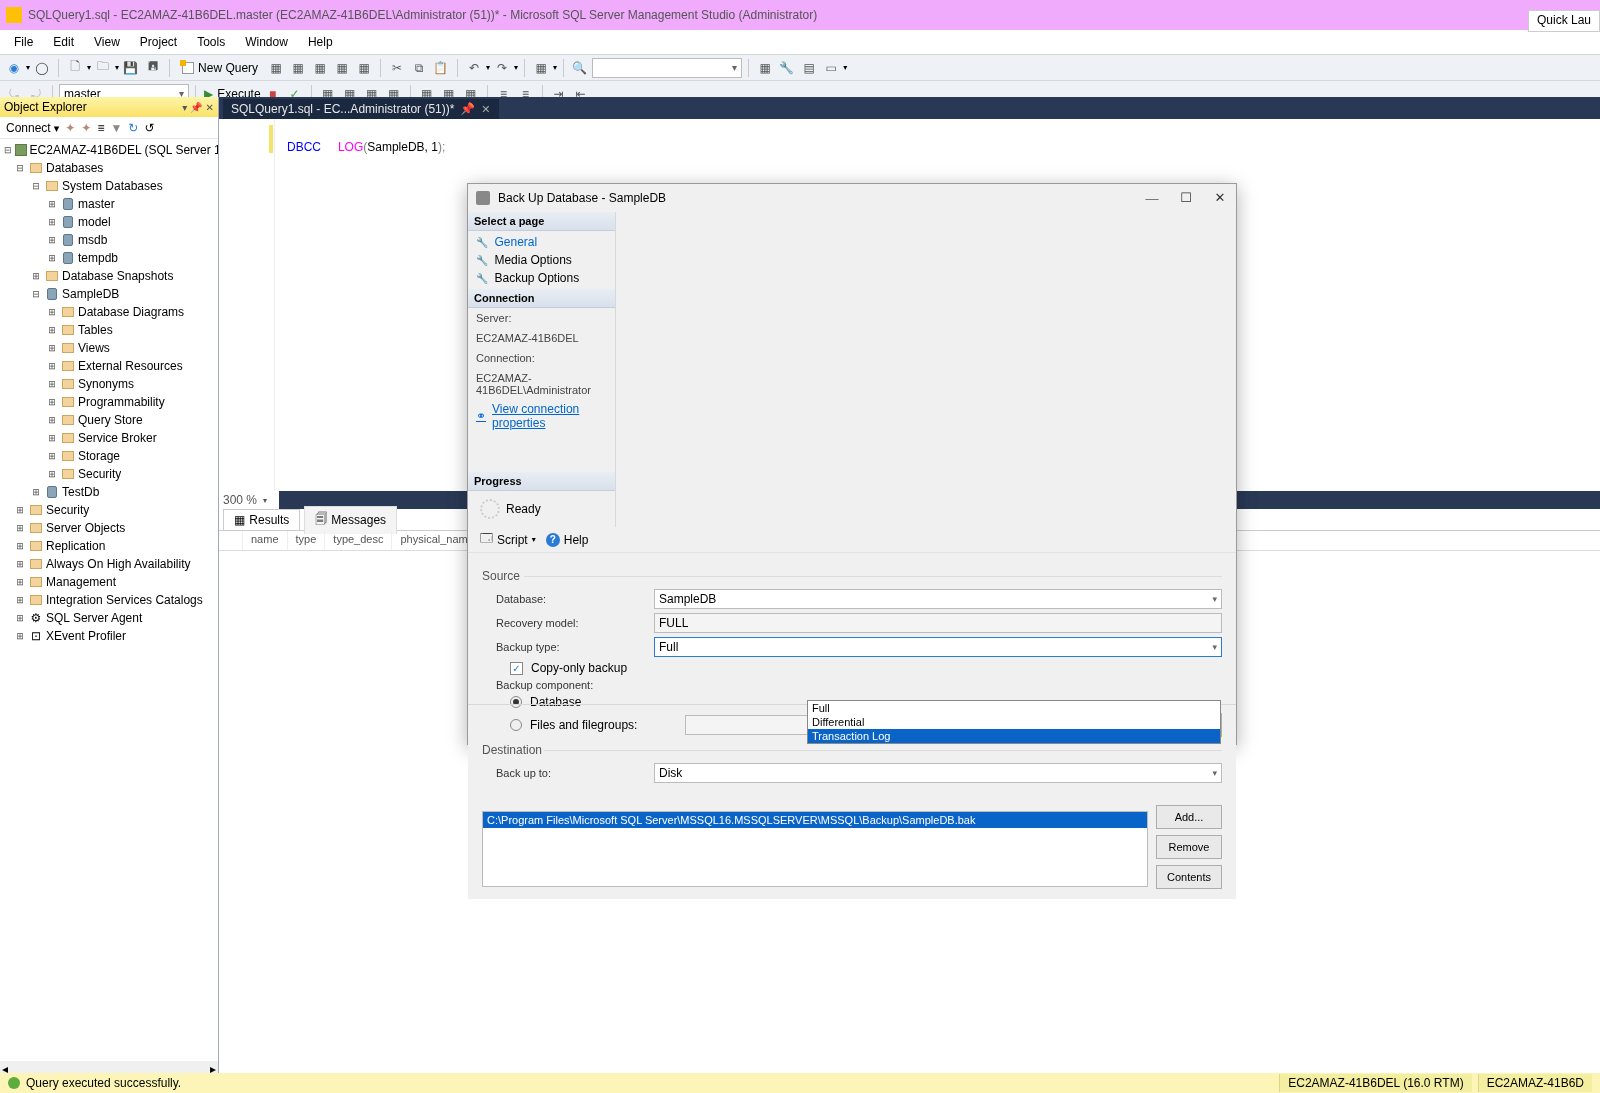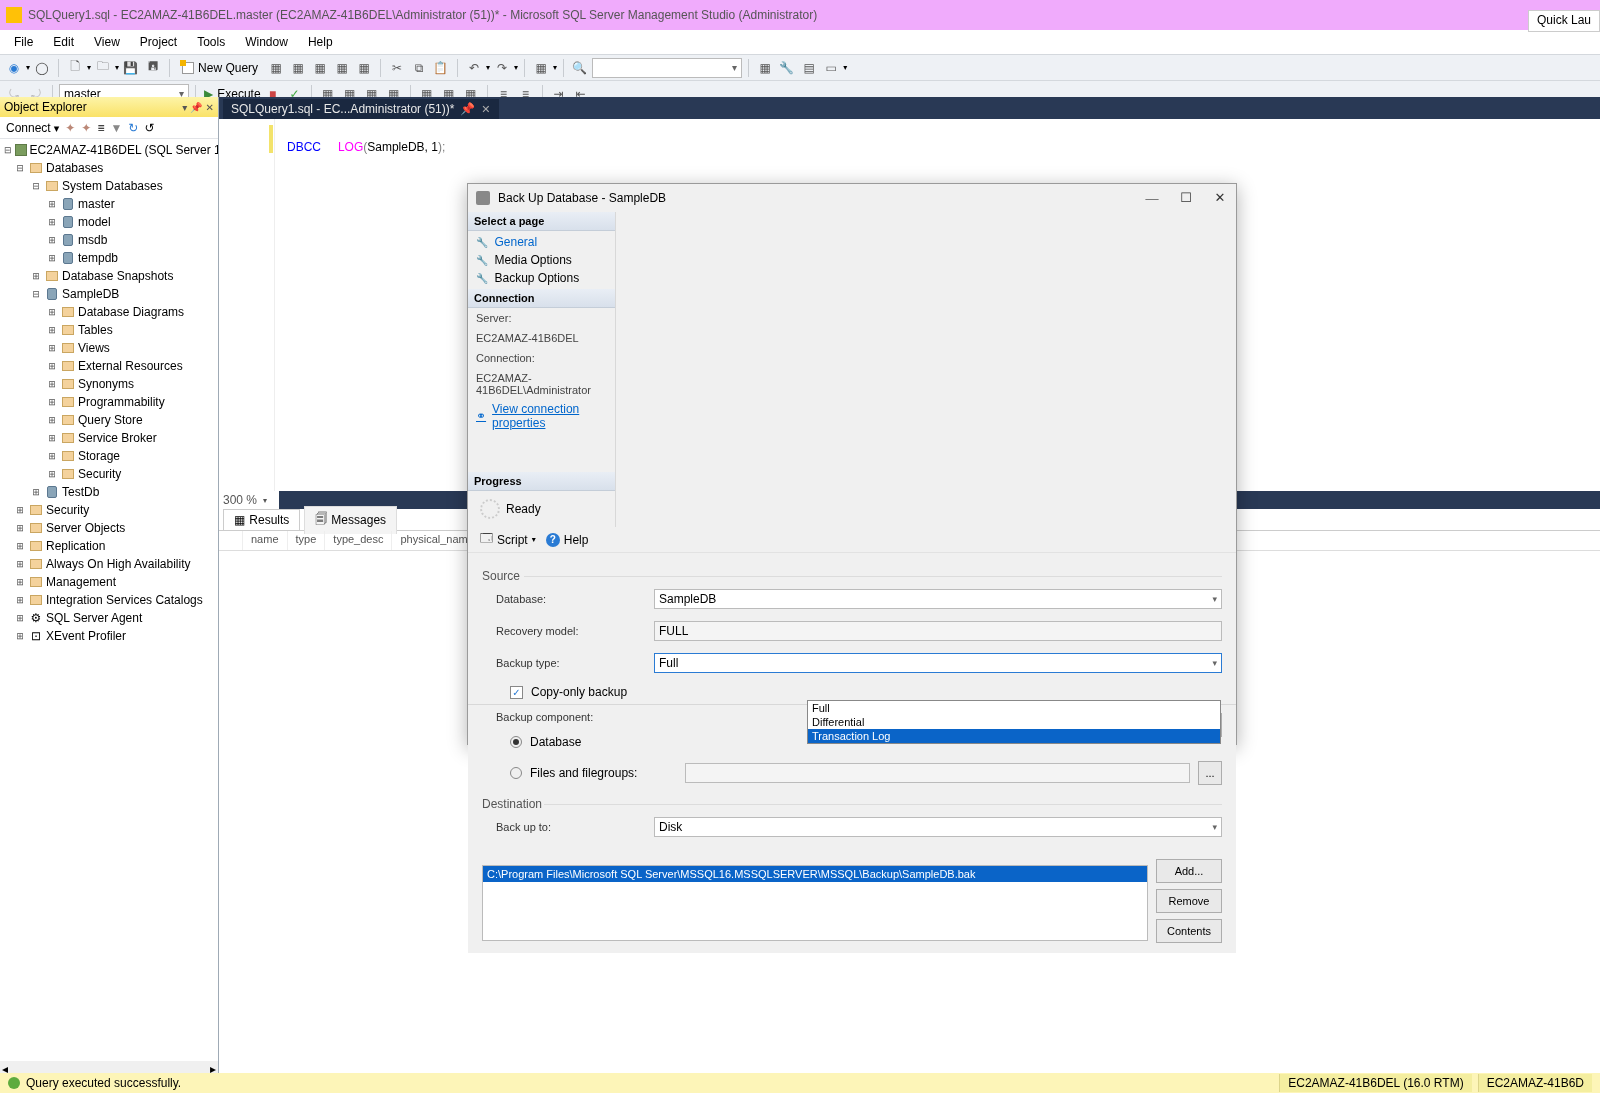--- a/index.html
+++ b/index.html
@@ -92,21 +92,21 @@
 
 .dlg-right{flex:1;background:#f0f0f0;padding:0;}
 .dlg-tb{height:26px;display:flex;align-items:center;gap:10px;padding:0 12px;border-bottom:1px solid #e2e2e2;}
 .dlg-tb .s{display:flex;align-items:center;gap:4px;}
 .dlg-tb .help{width:14px;height:14px;border-radius:50%;background:#2a7bd4;color:#fff;font-size:10px;display:inline-flex;align-items:center;justify-content:center;font-weight:bold;}
 
 .form{padding:10px 14px;}
 .grp-lbl{color:#555;font-size:11px;margin:6px 0 6px 0;position:relative;}
 .grp-lbl::after{content:"";position:absolute;left:42px;right:0;top:50%;height:1px;background:#dcdcdc;}
 .grp-lbl.dest::after{left:62px;}
-.frow{display:flex;align-items:center;margin:4px 0 12px 14px;gap:8px;}
+.frow{display:flex;align-items:center;margin:4px 0 4px 14px;gap:8px;}
 .frow .lbl{width:150px;font-size:11px;color:#333;}
 .fld-txt{flex:1;height:20px;border:1px solid #bbb;background:#fff;padding:0 4px;font-size:11px;display:flex;align-items:center;justify-content:space-between;}
 .fld-txt.ro{background:#f4f4f4;}
 .fld-txt.sel{border-color:#2a7bd4;}
 .fld-txt .dd{font-size:9px;color:#666;}
 .chk{width:13px;height:13px;border:1px solid #888;background:#fff;display:inline-flex;align-items:center;justify-content:center;color:#2a7bd4;font-size:10px;}
 .rd{width:12px;height:12px;border:1px solid #888;border-radius:50%;display:inline-flex;align-items:center;justify-content:center;}
 .rd.on::after{content:"";width:6px;height:6px;background:#333;border-radius:50%;}
 
 .dropdown{position:absolute;left:339px;top:147px;width:414px;background:#fff;border:1px solid #888;z-index:5;}

